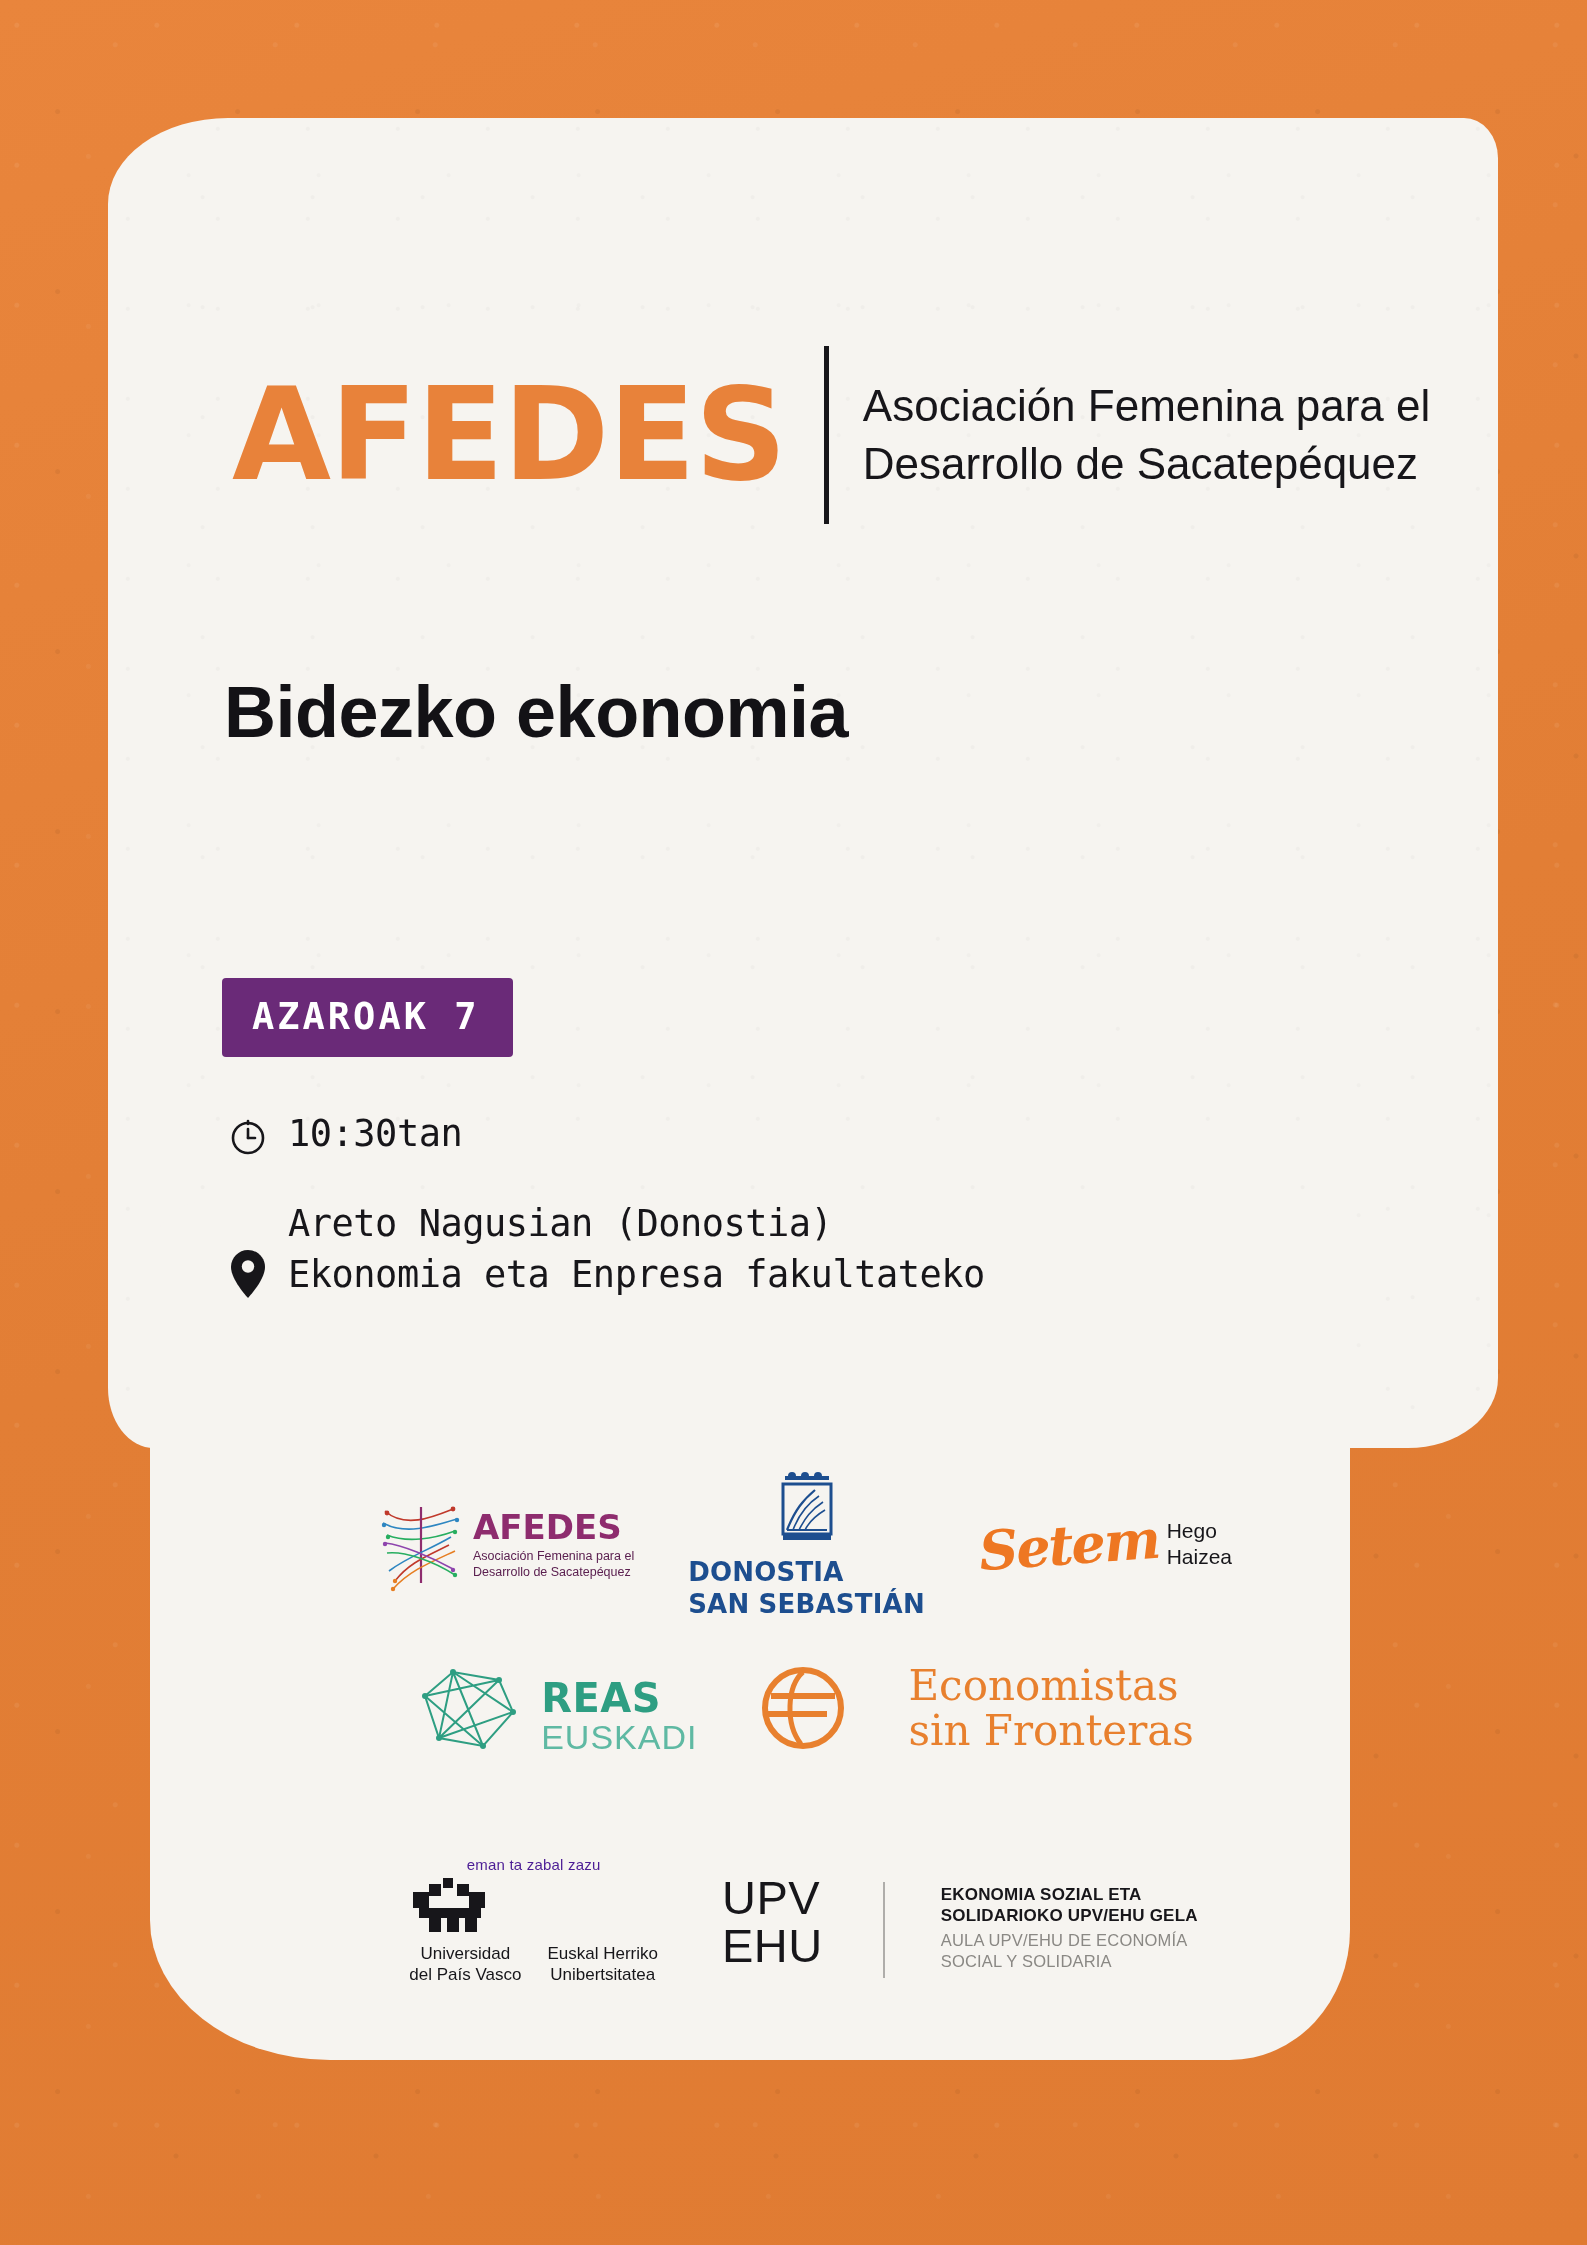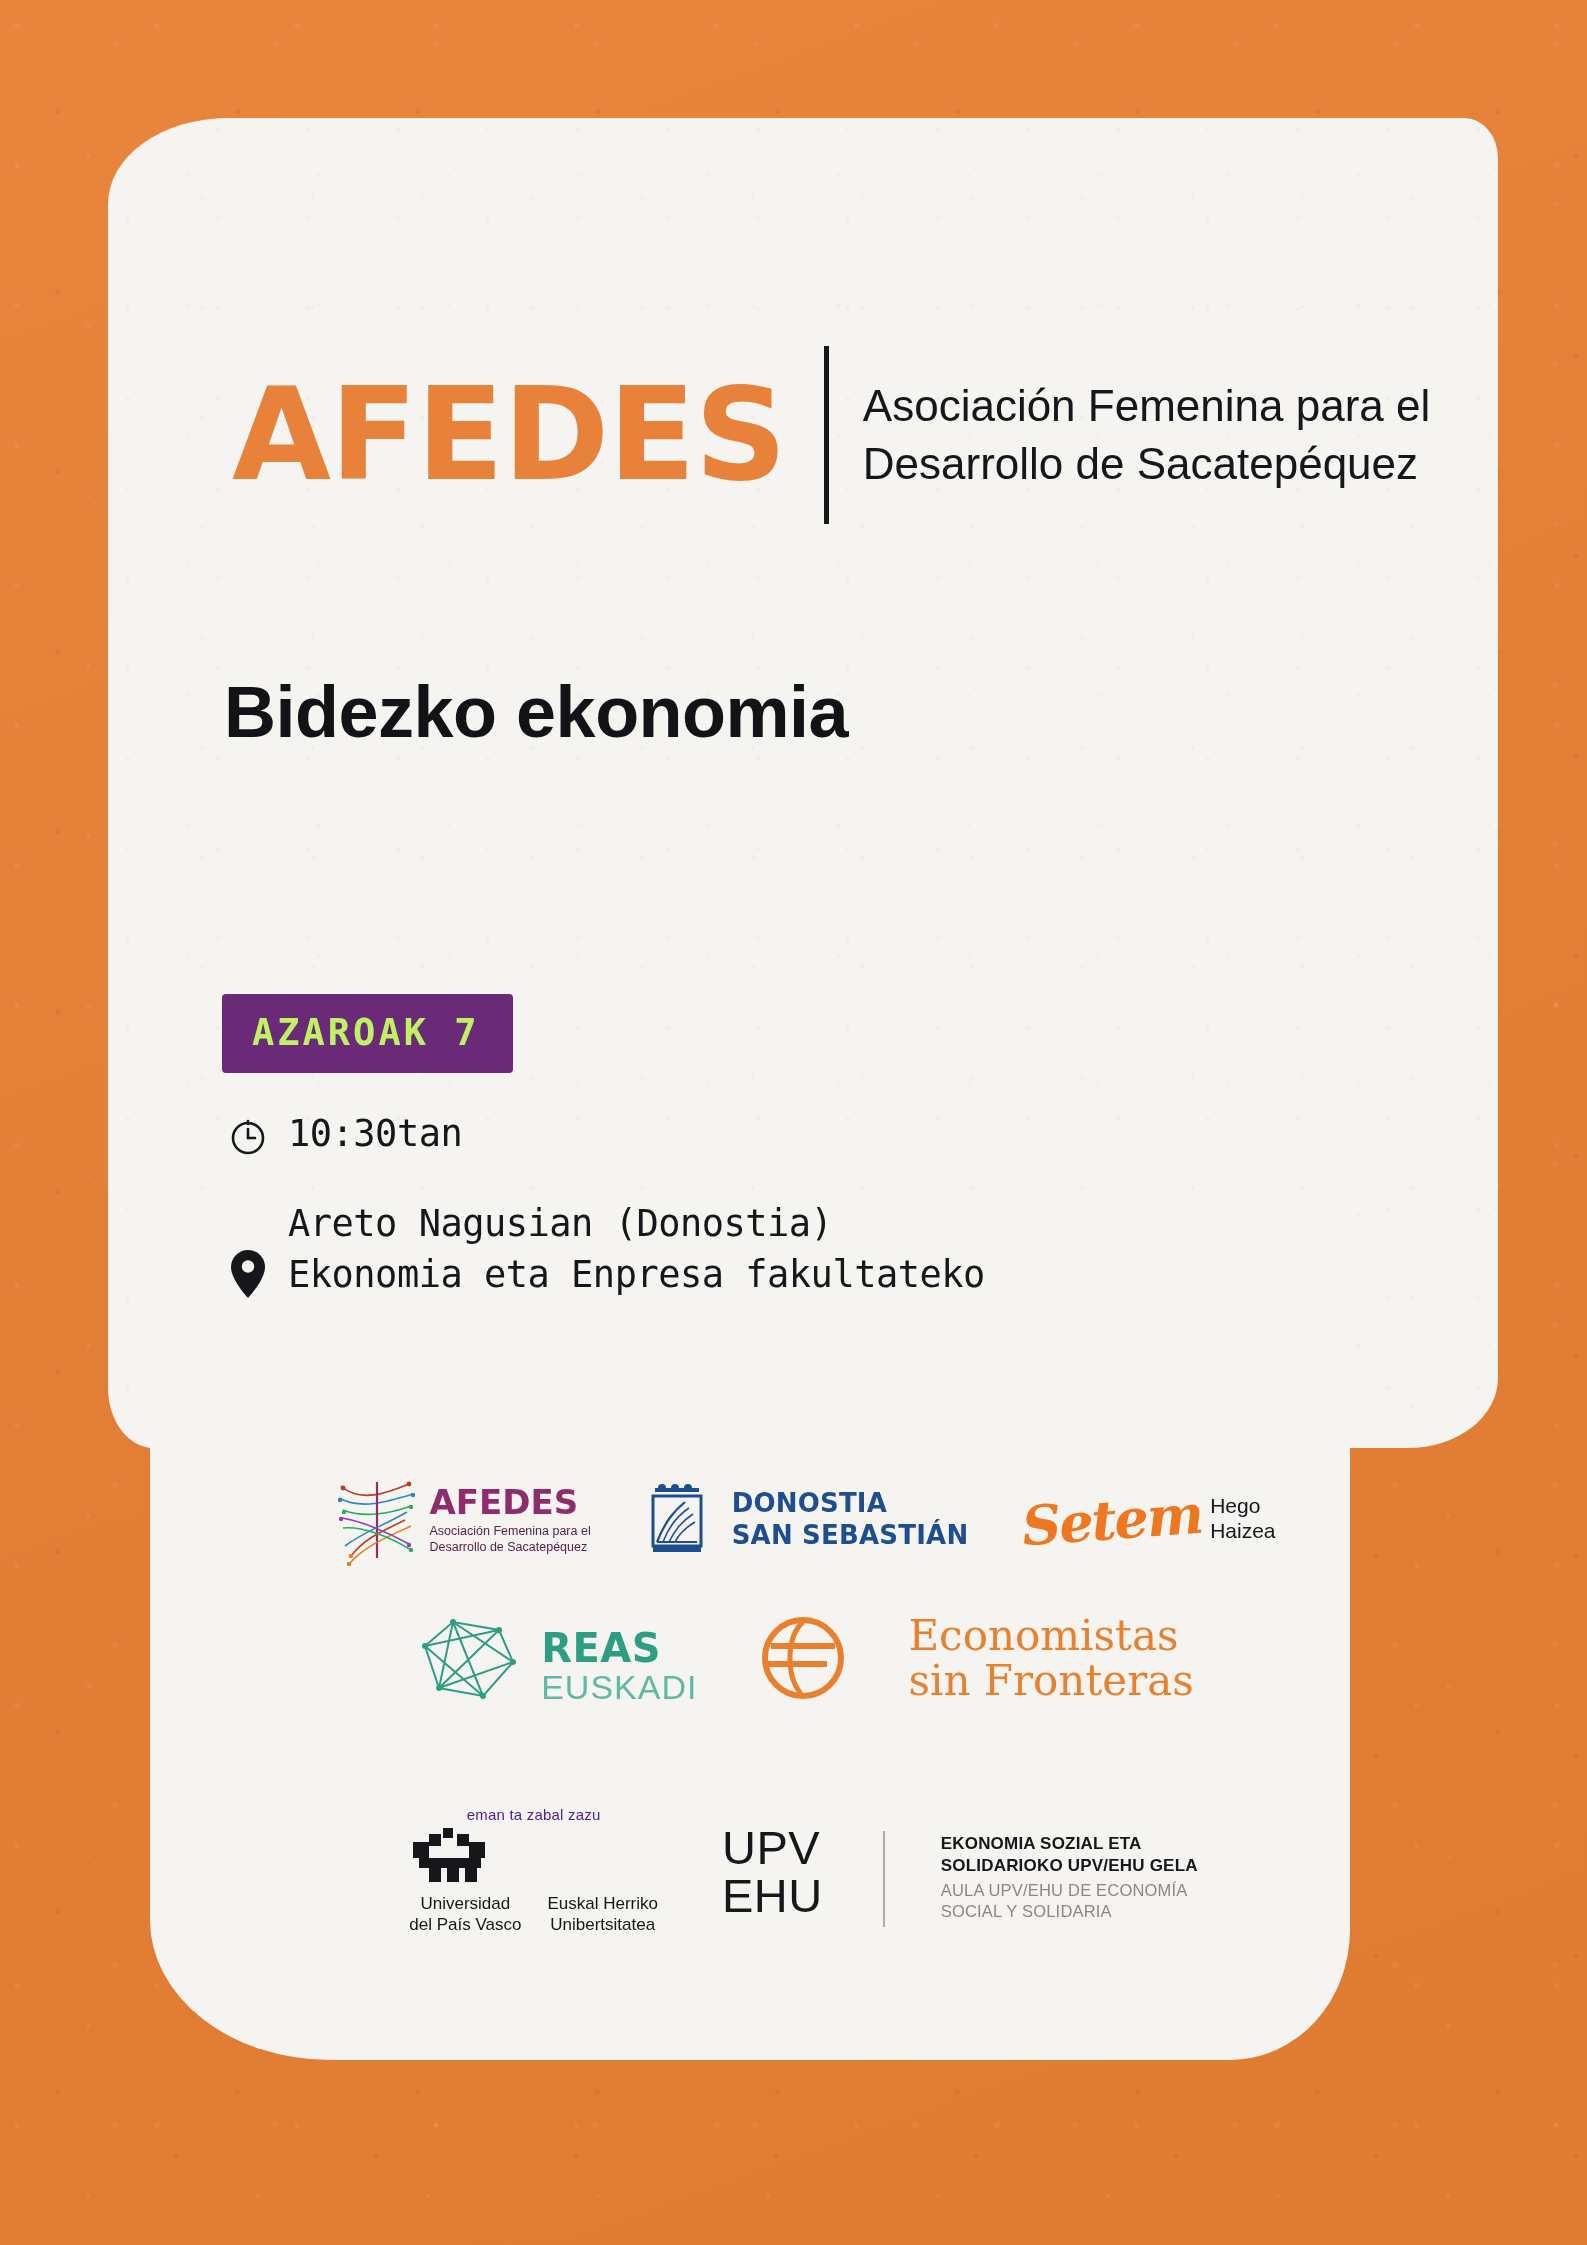--- a/index.html
+++ b/index.html
@@ -112,28 +112,27 @@
     letter-spacing: -0.5px;
   }
   .title .line { display: block; }
 
   
   .date-badge {
     position: absolute;
     left: 212px;
     top: 978px;
     background: #6A2A78;
-    color: #bef264;
+    color: #ffffff;
     font-family: "DejaVu Sans Mono", monospace;
     font-weight: 700;
     font-size: 37px;
     letter-spacing: 3px;
     padding: 17px 34px 19px 30px;
     border-radius: 4px;
-    margin-top: 16px;
   }
 
   
   .info-row {
     position: absolute;
     display: flex;
     align-items: flex-end;
   }
   .info-time { left: 212px; top: 1108px; }
   .info-place { left: 212px; top: 1198px; }
@@ -181,21 +180,21 @@
     letter-spacing: 0px;
   }
   .afedes-small-sub {
     font-size: 12.5px;
     color: #5B2050;
     line-height: 1.28;
     margin-top: 4px;
   }
 
   
-  .donostia { display: flex; align-items: center; gap: 23px; }
+  .donostia { display: flex; align-items: center; gap: 11px; flex-direction: column; }
   .donostia-shield { width: 64px; height: 76px; }
   .donostia-txt {
     font-family: "DejaVu Sans", sans-serif;
     font-weight: 700;
     font-size: 26px;
     color: #1D4E8F;
     line-height: 1.22;
     letter-spacing: 0.2px;
   }
 

